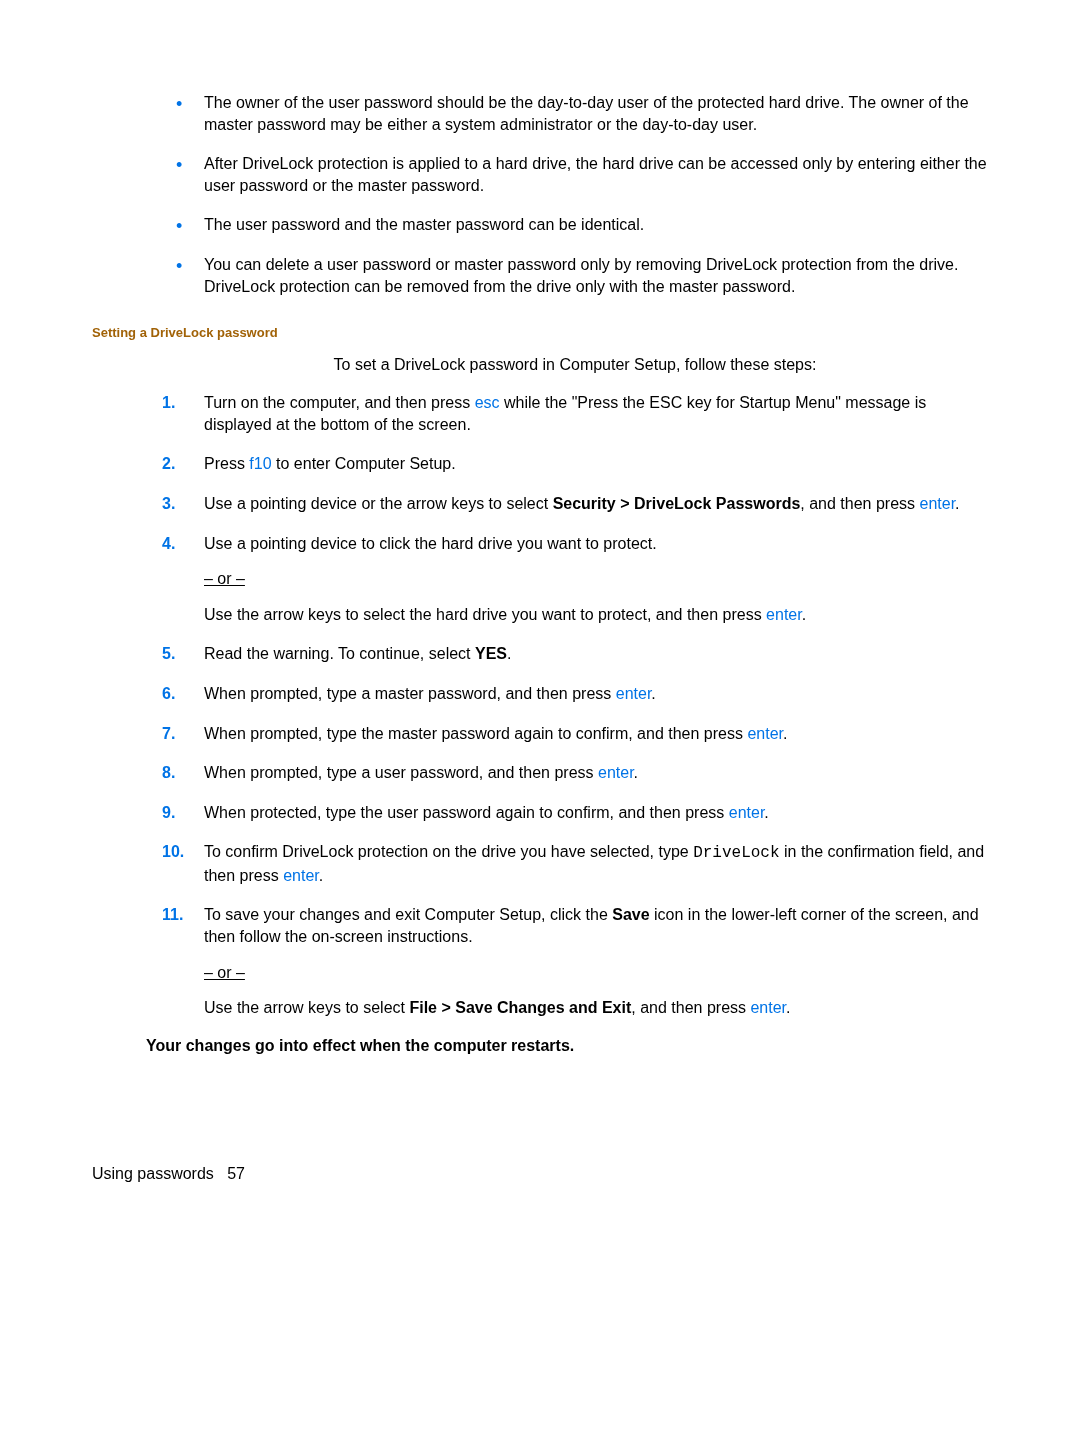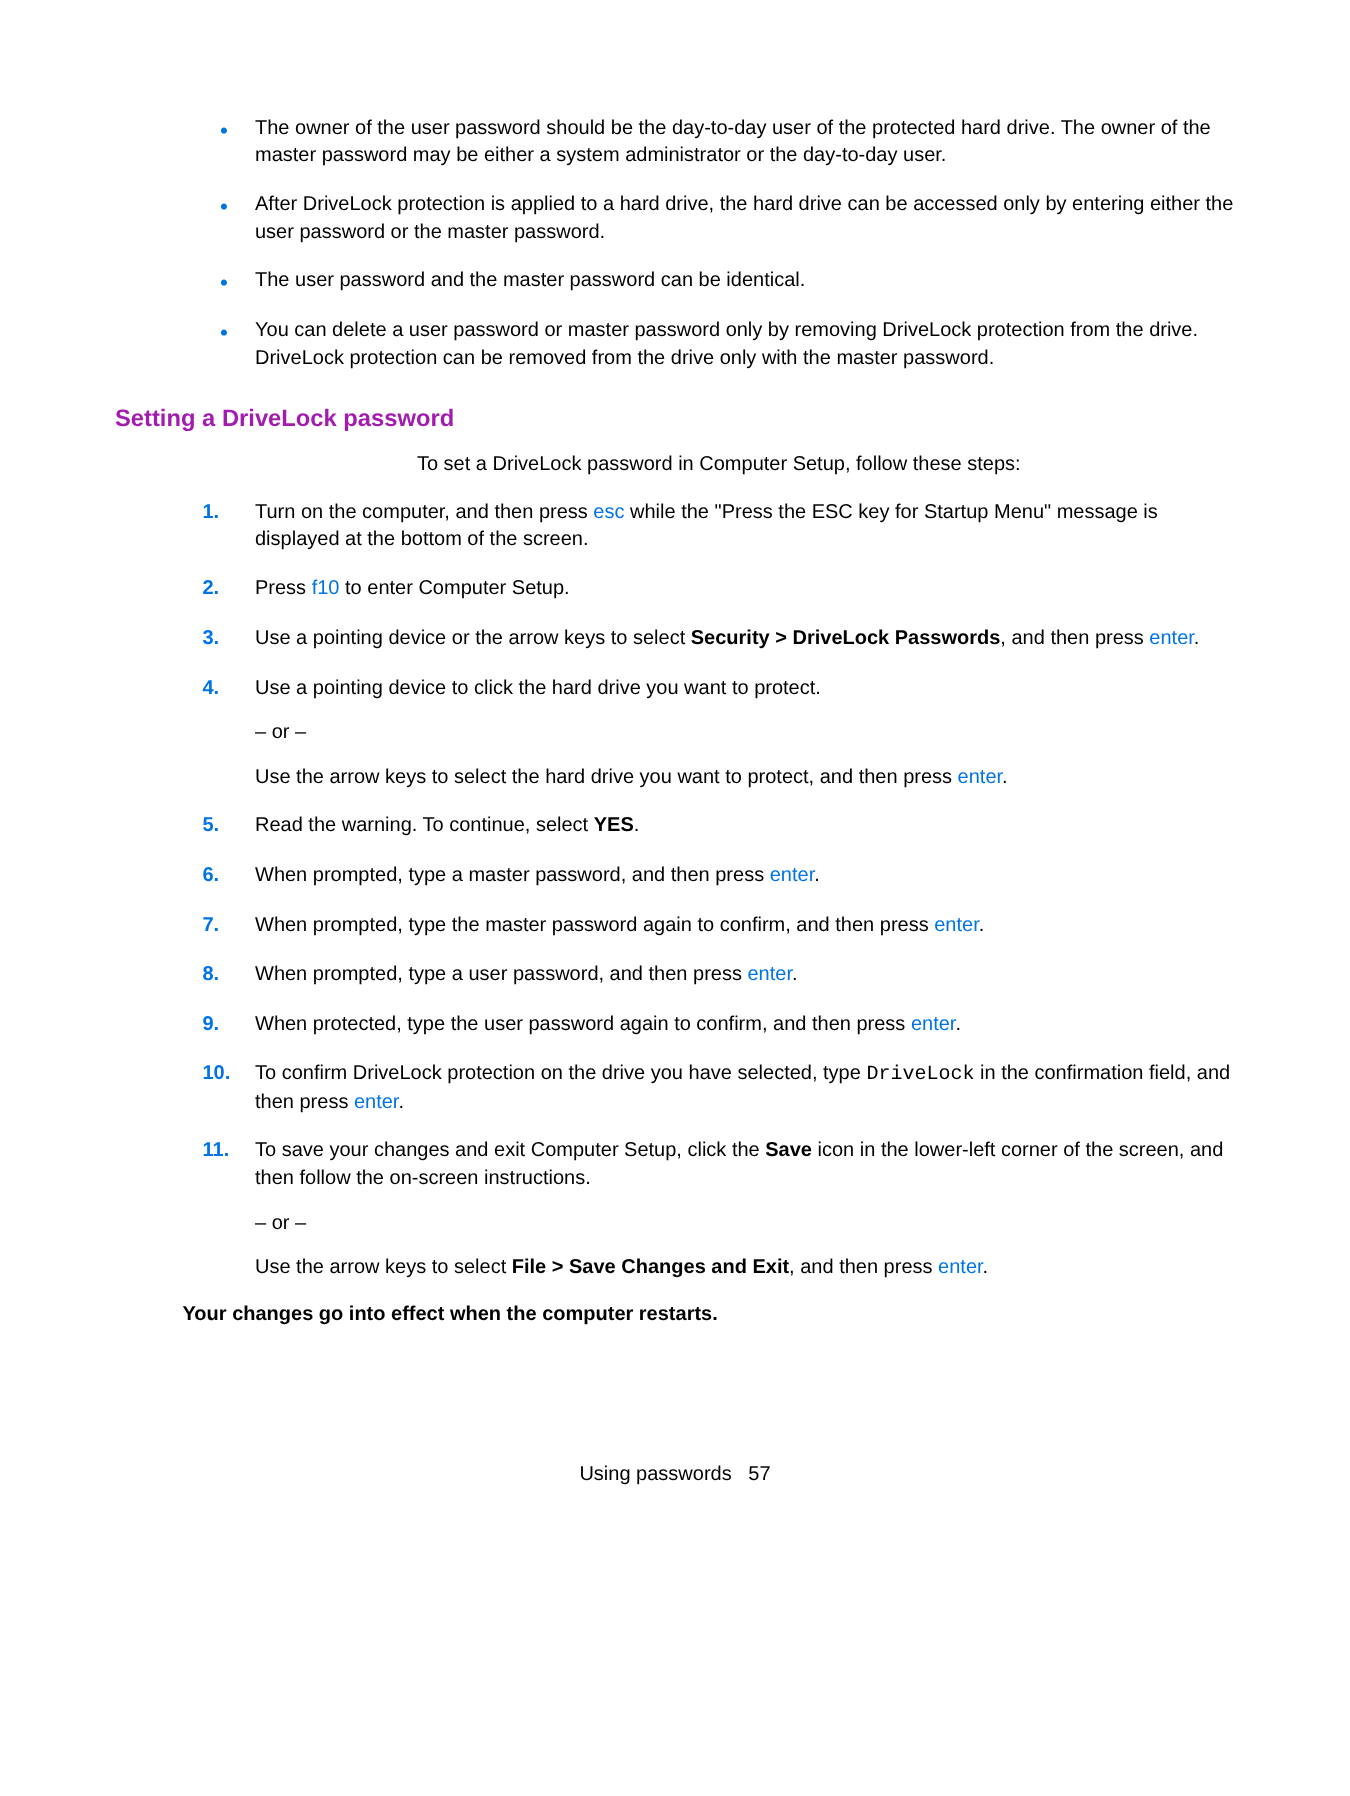--- a/index.html
+++ b/index.html
@@ -33,22 +33,22 @@
   }
   ul.bullet-list li::before {
     content: "•";
     color: #0073e6;
     position: absolute;
     left: 14px;
     top: 0;
     font-size: 18px;
   }
   .section-heading {
-    color: #a21caf;
-    font-size: 19px;
+    color: #a16207;
+    font-size: 13px;
     font-weight: bold;
     margin: 28px 0 16px 0;
   }
   .section-intro {
     margin-left: 70px;
     margin-bottom: 18px;
     text-align: center;
   }
   ol.steps {
     list-style: none;
@@ -64,20 +64,21 @@
   }
   ol.steps > li .num {
     position: absolute;
     left: 0;
     top: 0;
     color: #0073e6;
     font-weight: bold;
   }
   .or {
     margin: 14px 0;
+    text-decoration: underline;
   }
   .key { color: #0073e6; }
   .note-box {
     margin: 6px 0 18px 80px;
     border-top: 1px solid #333;
     border-bottom: 1px solid #333;
     padding: 6px 0 6px 0;
     line-height: 1.4;
   }
   .note-icon {
@@ -92,21 +93,21 @@
     font-weight: bold;
     text-decoration: underline;
   }
   .mono { font-family: "Courier New", Courier, monospace; }
   .closing {
     margin-left: 54px;
     margin-top: 6px;
     font-weight: bold;
   }
   .footer {
-    text-align: center;
+    text-align: left;
     margin-top: 110px;
     font-size: 16px;
   }
 </style>
 </head>
 <body>
 
 <div class="page">
 
 

